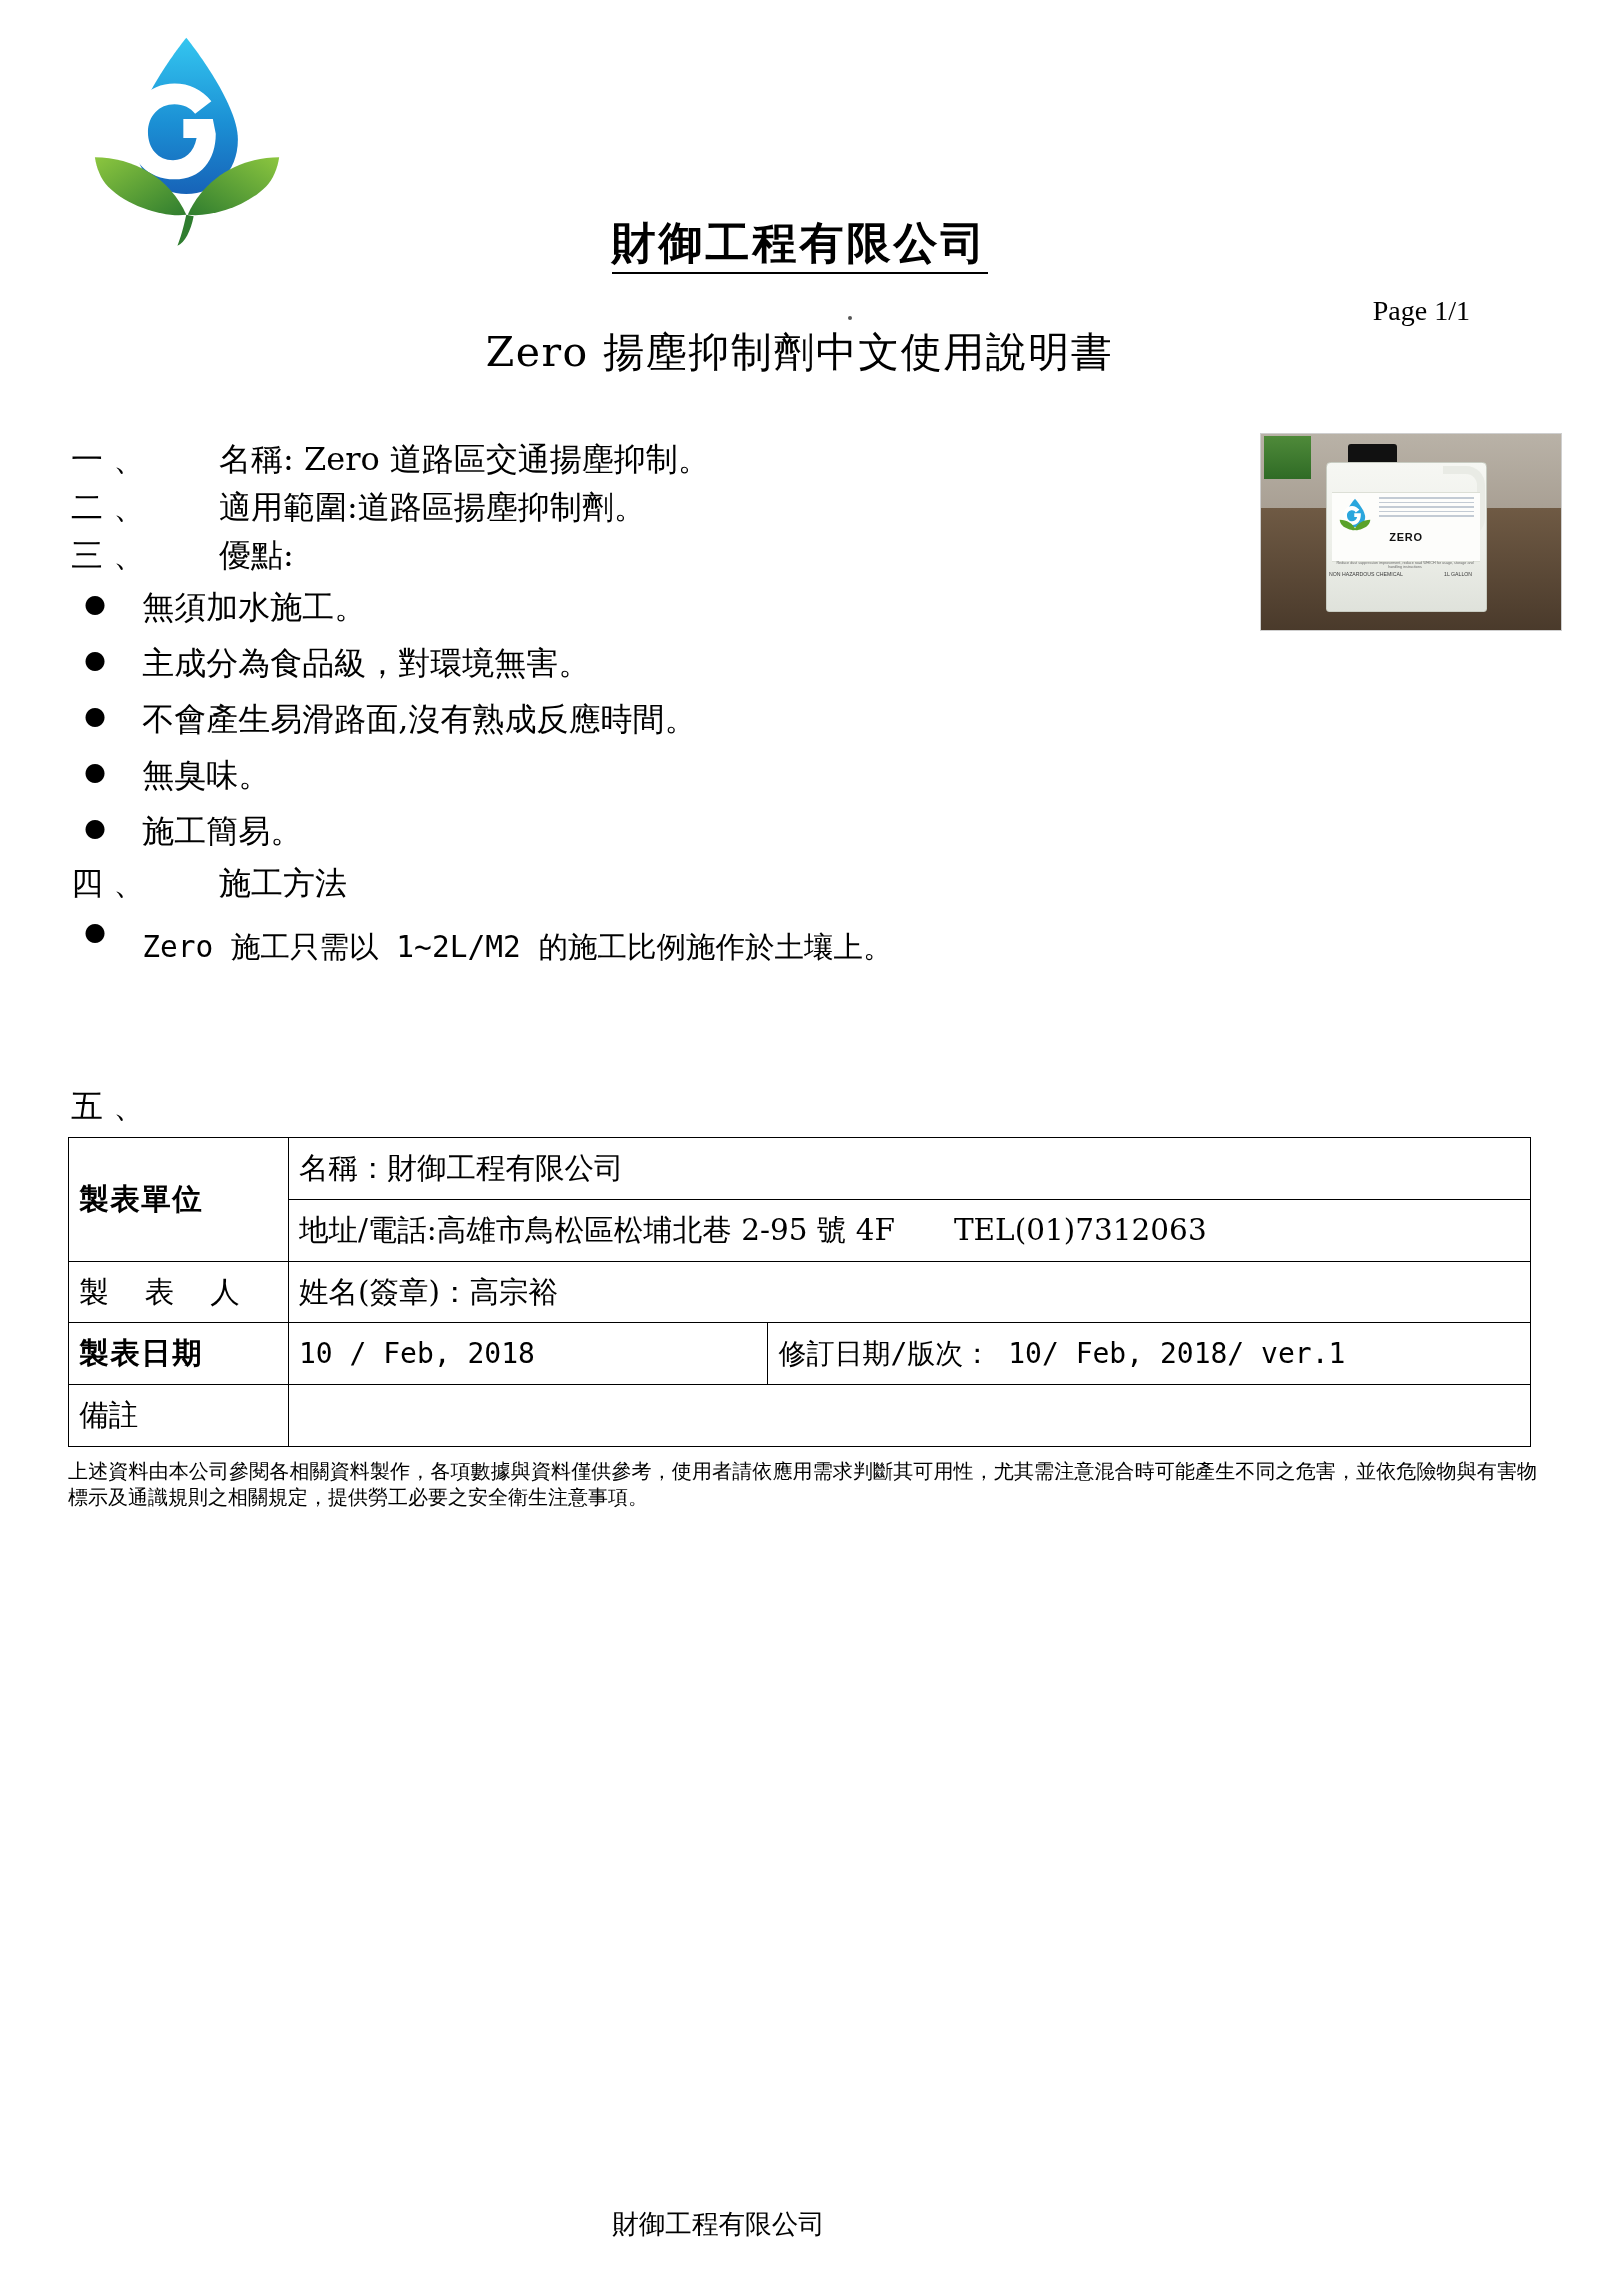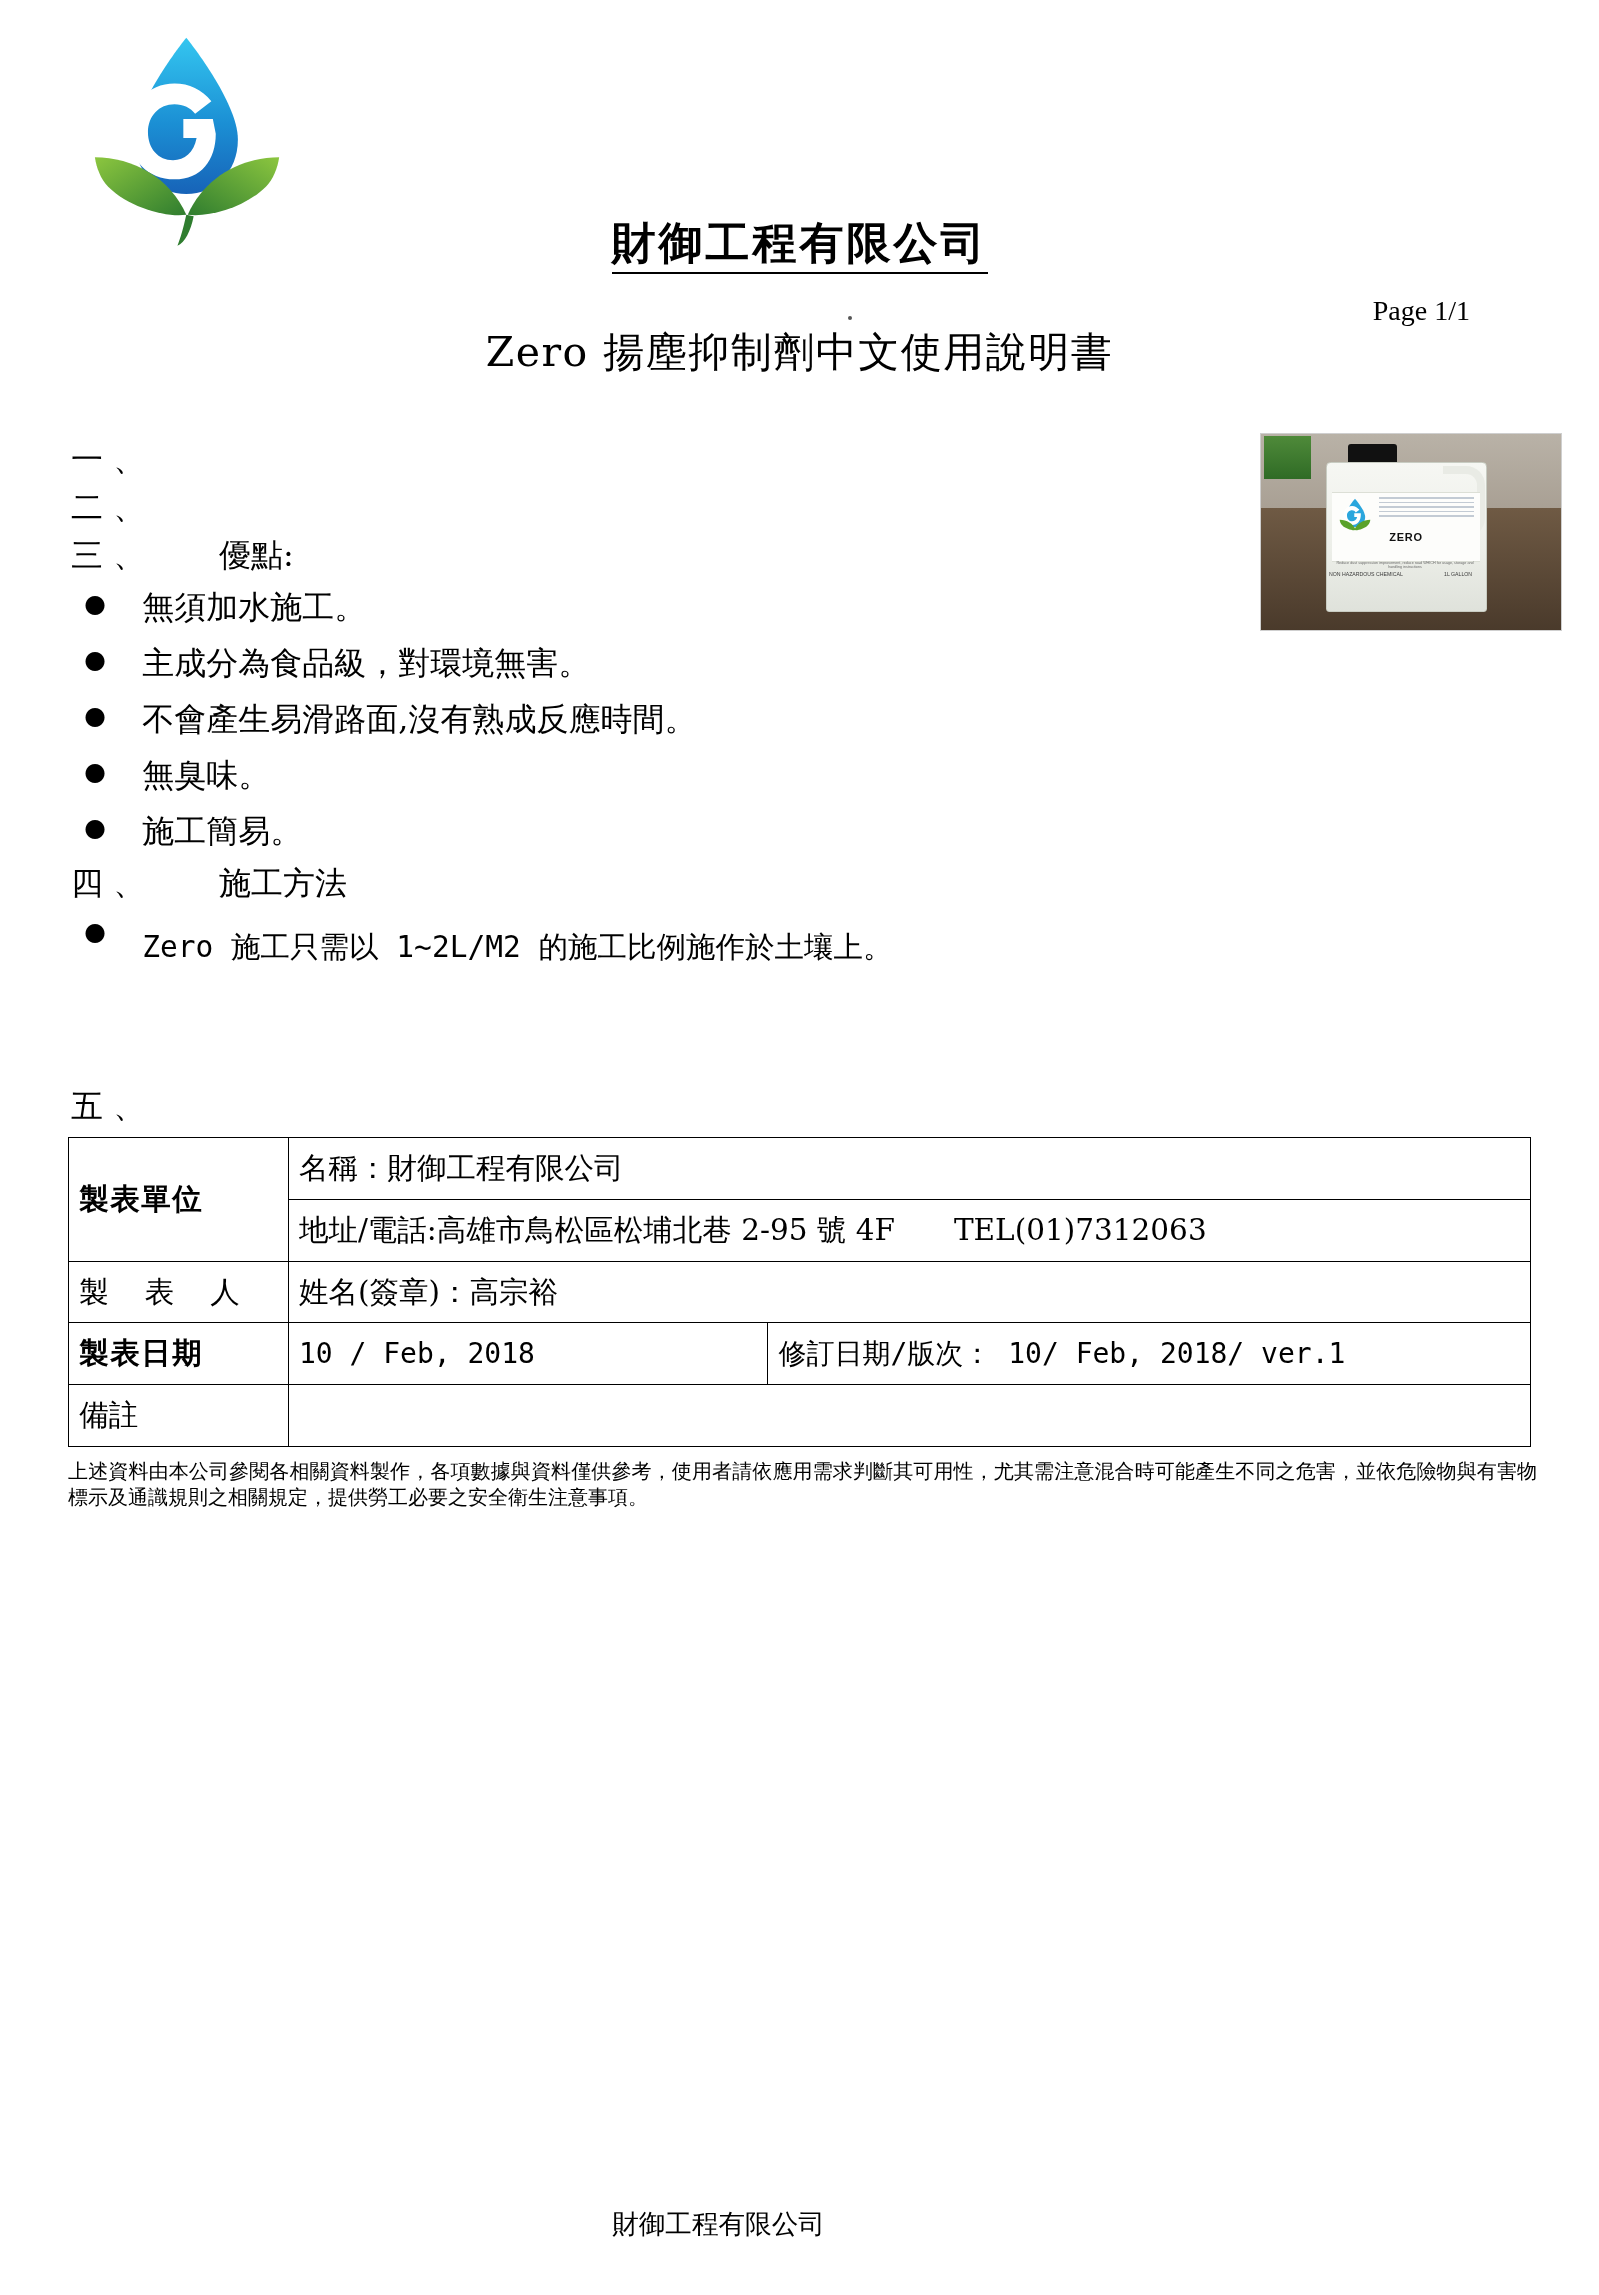--- a/index.html
+++ b/index.html
@@ -319,24 +319,26 @@
     <div class="label-zero">ZERO</div>
     <div class="tiny-mid">Reduce dust suppression improvement, reduce road WHICH for usage, storage and handling instructions</div>
     <div class="tiny-left">NON HAZARDOUS CHEMICAL</div>
     <div class="tiny-right">1L GALLON</div>
   </div>
 
   <div class="content">
 
     <div class="row">
       <div class="num">一、</div>
+      <div class="row-text">名稱: Zero 道路區交通揚塵抑制。</div>
     </div>
 
     <div class="row">
       <div class="num">二、</div>
+      <div class="row-text">適用範圍:道路區揚塵抑制劑。</div>
     </div>
 
     <div class="row">
       <div class="num">三、</div>
       <div class="row-text">優點:</div>
     </div>
     <ul class="bullets">
       <li>
         <span class="bullet-dot">●</span>
         <span class="bullet-text">無須加水施工。</span>

